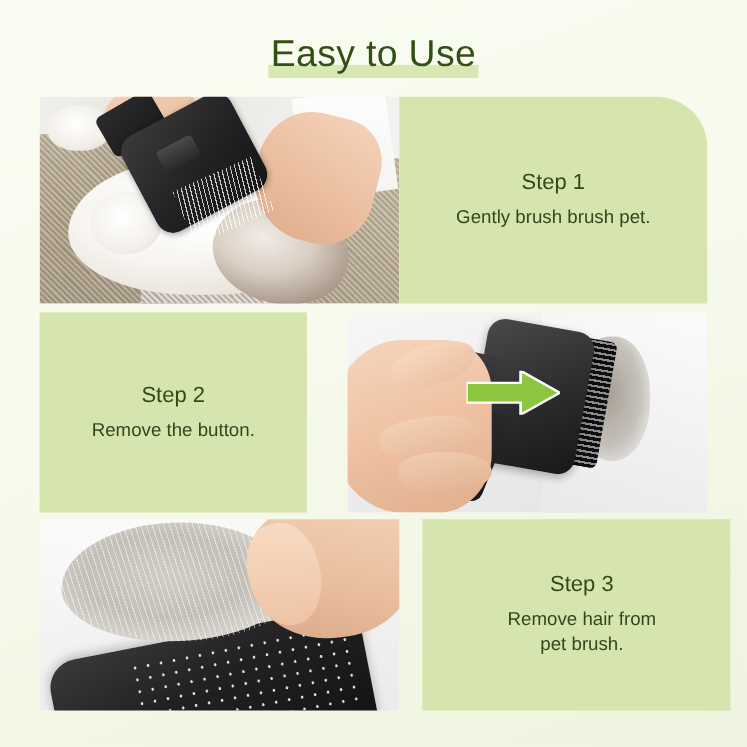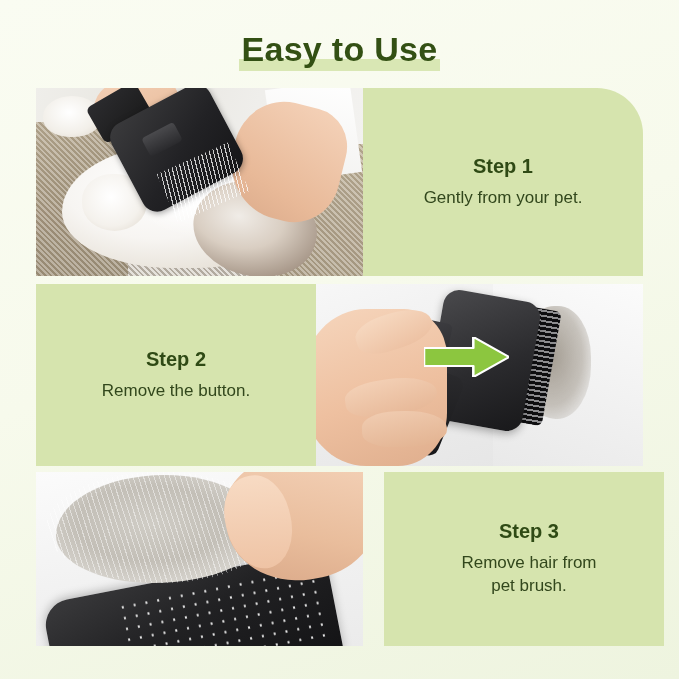--- a/index.html
+++ b/index.html
@@ -28,21 +28,21 @@
     left: 0;
     top: 26px;
     width: 679px;
     height: 52px;
     text-align: center;
   }
   .title {
     position: relative;
     display: inline-block;
     font-size: 34px;
-    font-weight: bold;
+    font-weight: normal;
     color: #335014;
     letter-spacing: 0.3px;
     line-height: 46px;
     padding: 0 6px;
   }
   .title-highlight {
     position: absolute;
     left: 4px;
     right: 4px;
     bottom: 1px;
@@ -66,38 +66,38 @@
     flex-direction: column;
     align-items: center;
     justify-content: center;
   }
   .panel-inner {
     text-align: center;
     padding: 0 16px;
   }
   .step-title {
     font-size: 20px;
-    font-weight: bold;
+    font-weight: normal;
     color: #2f4a15;
     margin: 0 0 10px 0;
     line-height: 1.1;
   }
   .step-desc {
     font-size: 17px;
     color: #32471c;
     margin: 0;
     line-height: 1.35;
     white-space: pre-line;
   }
 
   
   #cell-photo-1 { left: 36px;  top: 88px;  width: 327px; height: 188px; }
   #cell-step-1  { left: 363px; top: 88px;  width: 280px; height: 188px;
                   border-top-right-radius: 46px; }
-  #cell-step-2  { left: 36px;  top: 284px; width: 280px; height: 182px; }
+  #cell-step-2  { left: 36px;  top: 284px; width: 243px; height: 182px; }
   #cell-photo-2 { left: 316px; top: 284px; width: 327px; height: 182px; }
   #cell-photo-3 { left: 36px;  top: 472px; width: 327px; height: 174px; }
   #cell-step-3  { left: 384px; top: 472px; width: 280px; height: 174px; }
 
   #cell-step-3 .panel-inner { padding-left: 26px; }
   #cell-step-3 .step-desc { text-align: center; }
 
   
   .photo { position: relative; width: 100%; height: 100%; }
   .ph1 {
@@ -337,21 +337,21 @@
       <div class="brush-handle"></div>
       <div class="brush-head"></div>
       <div class="brush-knob"></div>
       <div class="bristles"></div>
     </div>
   </div>
 
   <div class="cell panel" id="cell-step-1">
     <div class="panel-inner">
       <p class="step-title">Step 1</p>
-      <p class="step-desc">Gently from your pet.</p>
+      <p class="step-desc">Gently brush brush pet.</p>
     </div>
   </div>
 
   <div class="cell panel" id="cell-step-2">
     <div class="panel-inner">
       <p class="step-title">Step 2</p>
       <p class="step-desc">Remove the button.</p>
     </div>
   </div>
 

